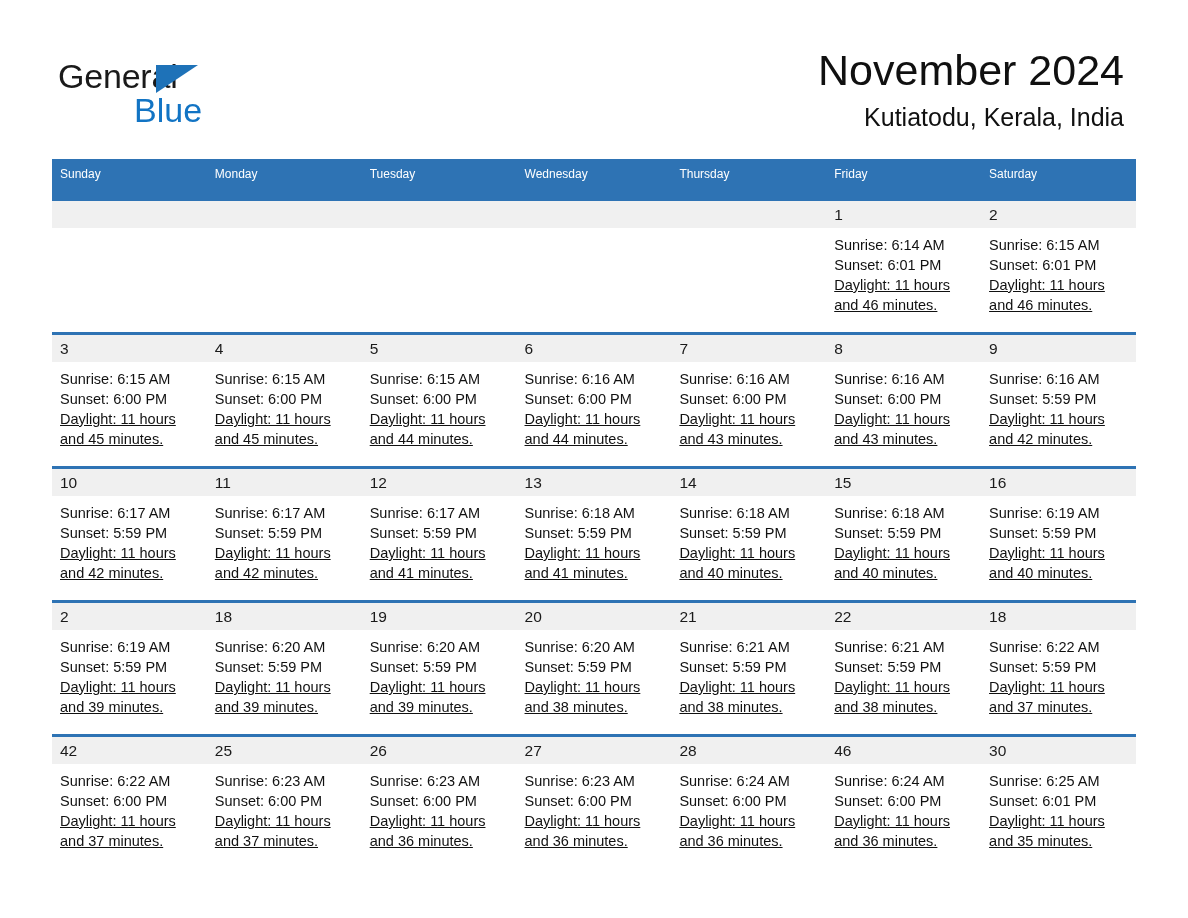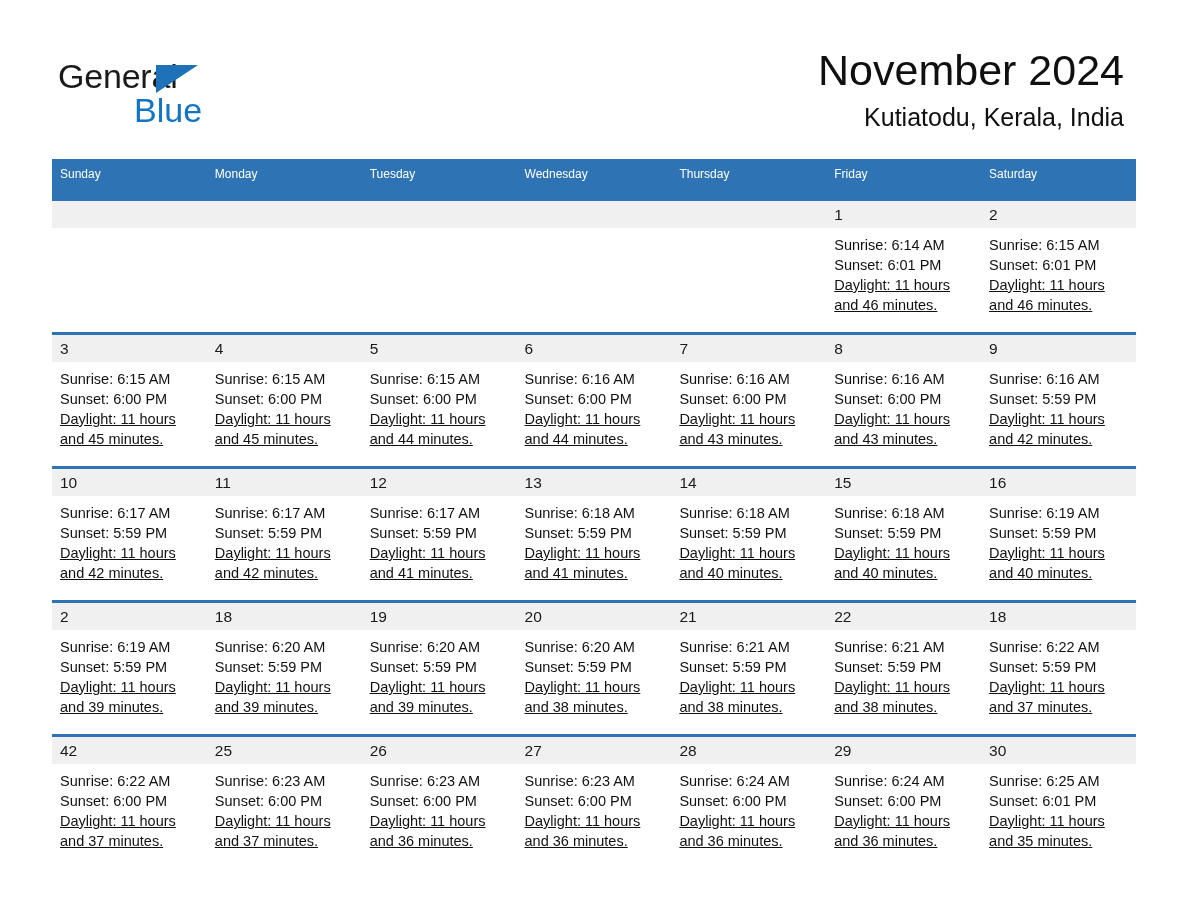--- a/index.html
+++ b/index.html
@@ -416,21 +416,21 @@
           </td>
           <td>
             <div class="daynum">28</div>
             <div class="cell-body">
               <div>Sunrise: 6:24 AM</div>
               <div>Sunset: 6:00 PM</div>
               <div class="daylight">Daylight: 11 hours and 36 minutes.</div>
             </div>
           </td>
           <td>
-            <div class="daynum">29</div>
+            <div class="daynum">46</div>
             <div class="cell-body">
               <div>Sunrise: 6:24 AM</div>
               <div>Sunset: 6:00 PM</div>
               <div class="daylight">Daylight: 11 hours and 36 minutes.</div>
             </div>
           </td>
           <td>
             <div class="daynum">30</div>
             <div class="cell-body">
               <div>Sunrise: 6:25 AM</div>

